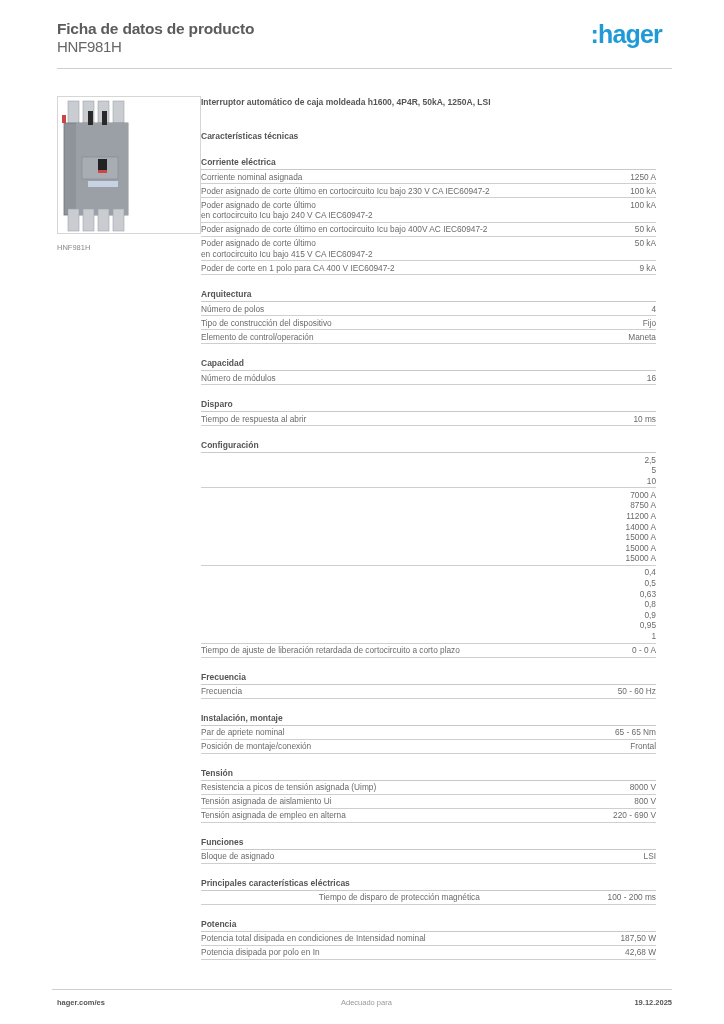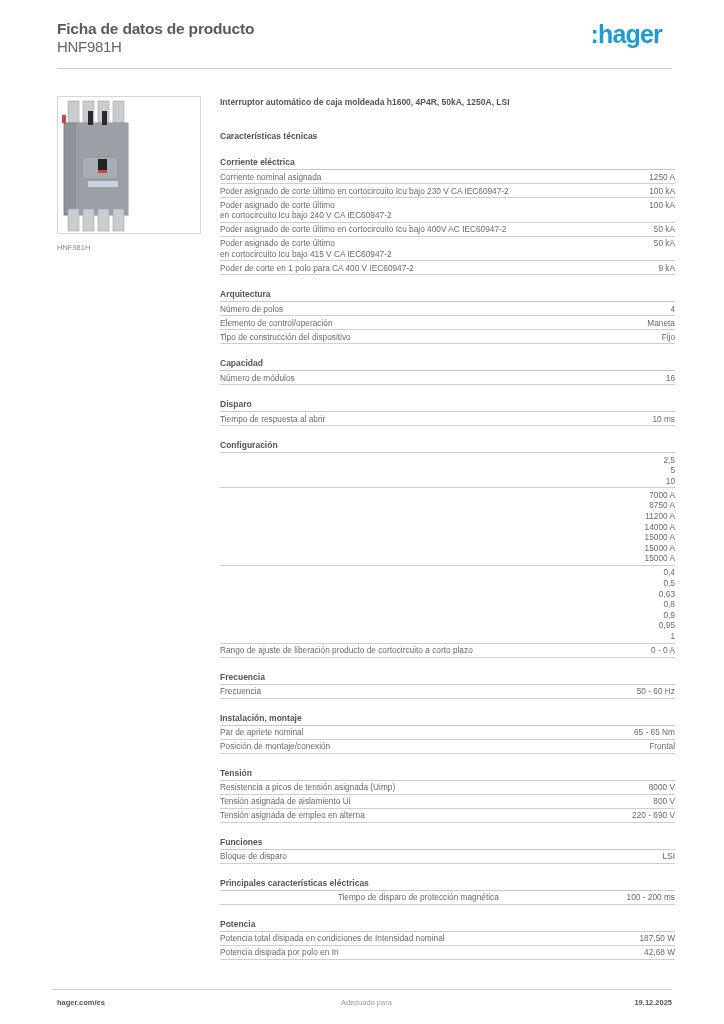--- a/index.html
+++ b/index.html
@@ -8,21 +8,21 @@
 
   .header { position: absolute; left: 57px; top: 20px; right: 52px; height: 48px; }
   .doc-title { font-size: 15.5px; font-weight: bold; color: #5b5b5b; line-height: 18px; letter-spacing: -0.2px; }
   .doc-code { font-size: 15px; color: #666; line-height: 18px; letter-spacing: -0.3px; }
   .logo { position: absolute; right: 10px; top: 0px; font-size: 25px; font-weight: bold; color: #1e9ad6; letter-spacing: -0.8px; line-height: 28px; }
   .header-rule { position: absolute; left: 57px; right: 52px; top: 68px; height: 1px; background: #cfcfcf; }
 
   .product-image { position: absolute; left: 57px; top: 96px; width: 144px; height: 138px; border: 1px solid #d6d6d6; background: #fff; }
   .product-caption { position: absolute; left: 57px; top: 243px; font-size: 7.5px; color: #888; }
 
-  .content { position: absolute; left: 220px; top: 96px; width: 455px; }
+  .content { position: absolute; left: 201px; top: 96px; width: 455px; }
   .product-desc { font-size: 8.5px; font-weight: bold; color: #555; height: 14px; line-height: 12px; }
   .section-main { font-size: 8.5px; font-weight: bold; color: #555; margin-top: 21px; height: 12px; }
 
   .group { margin-top: 14px; }
   .group-title { font-size: 8.5px; font-weight: bold; color: #555; height: 13px; line-height: 11px; border-bottom: 1.3px solid #c9c9c9; }
   .row { display: flex; justify-content: space-between; font-size: 8.3px; color: #6a6a6a; line-height: 10.5px; padding: 1.5px 0 1px 0; border-bottom: 1.3px solid #cfcfcf; }
   .row .label { flex: 1; padding-right: 10px; }
   .row .value { text-align: right; white-space: pre-line; }
   .multi .value { line-height: 10.6px; }
 
@@ -102,26 +102,26 @@
           <span class="value">9 kA</span>
         </div>
       </div>
       <div class="group">
         <div class="group-title">Arquitectura</div>
         <div class="row">
           <span class="label" style="white-space: pre-line;">Número de polos</span>
           <span class="value">4</span>
         </div>
         <div class="row">
+          <span class="label" style="white-space: pre-line;">Tipo de construcción del dispositivo</span>
+          <span class="value">Fijo</span>
+        </div>
+        <div class="row">
           <span class="label" style="white-space: pre-line;">Elemento de control/operación</span>
           <span class="value">Maneta</span>
-        </div>
-        <div class="row">
-          <span class="label" style="white-space: pre-line;">Tipo de construcción del dispositivo</span>
-          <span class="value">Fijo</span>
         </div>
       </div>
       <div class="group">
         <div class="group-title">Capacidad</div>
         <div class="row">
           <span class="label" style="white-space: pre-line;">Número de módulos</span>
           <span class="value">16</span>
         </div>
       </div>
       <div class="group">
@@ -153,21 +153,21 @@
           <span class="label" style="white-space: pre-line;"></span>
           <span class="value">0,4
 0,5
 0,63
 0,8
 0,9
 0,95
 1</span>
         </div>
         <div class="row">
-          <span class="label" style="white-space: pre-line;">Rango de ajuste de liberación producto de cortocircuito a corto plazo</span>
+          <span class="label" style="white-space: pre-line;">Tiempo de ajuste de liberación retardada de cortocircuito a corto plazo</span>
           <span class="value">0 - 0 A</span>
         </div>
       </div>
       <div class="group">
         <div class="group-title">Frecuencia</div>
         <div class="row">
           <span class="label" style="white-space: pre-line;">Frecuencia</span>
           <span class="value">50 - 60 Hz</span>
         </div>
       </div>
@@ -193,21 +193,21 @@
           <span class="value">800 V</span>
         </div>
         <div class="row">
           <span class="label" style="white-space: pre-line;">Tensión asignada de empleo en alterna</span>
           <span class="value">220 - 690 V</span>
         </div>
       </div>
       <div class="group">
         <div class="group-title">Funciones</div>
         <div class="row">
-          <span class="label" style="white-space: pre-line;">Bloque de disparo</span>
+          <span class="label" style="white-space: pre-line;">Bloque de asignado</span>
           <span class="value">LSI</span>
         </div>
       </div>
       <div class="group">
         <div class="group-title">Principales características eléctricas</div>
         <div class="row">
           <span class="label" style="white-space: pre-line; text-align: center;">Tiempo de disparo de protección magnética</span>
           <span class="value">100 - 200 ms</span>
         </div>
       </div>

